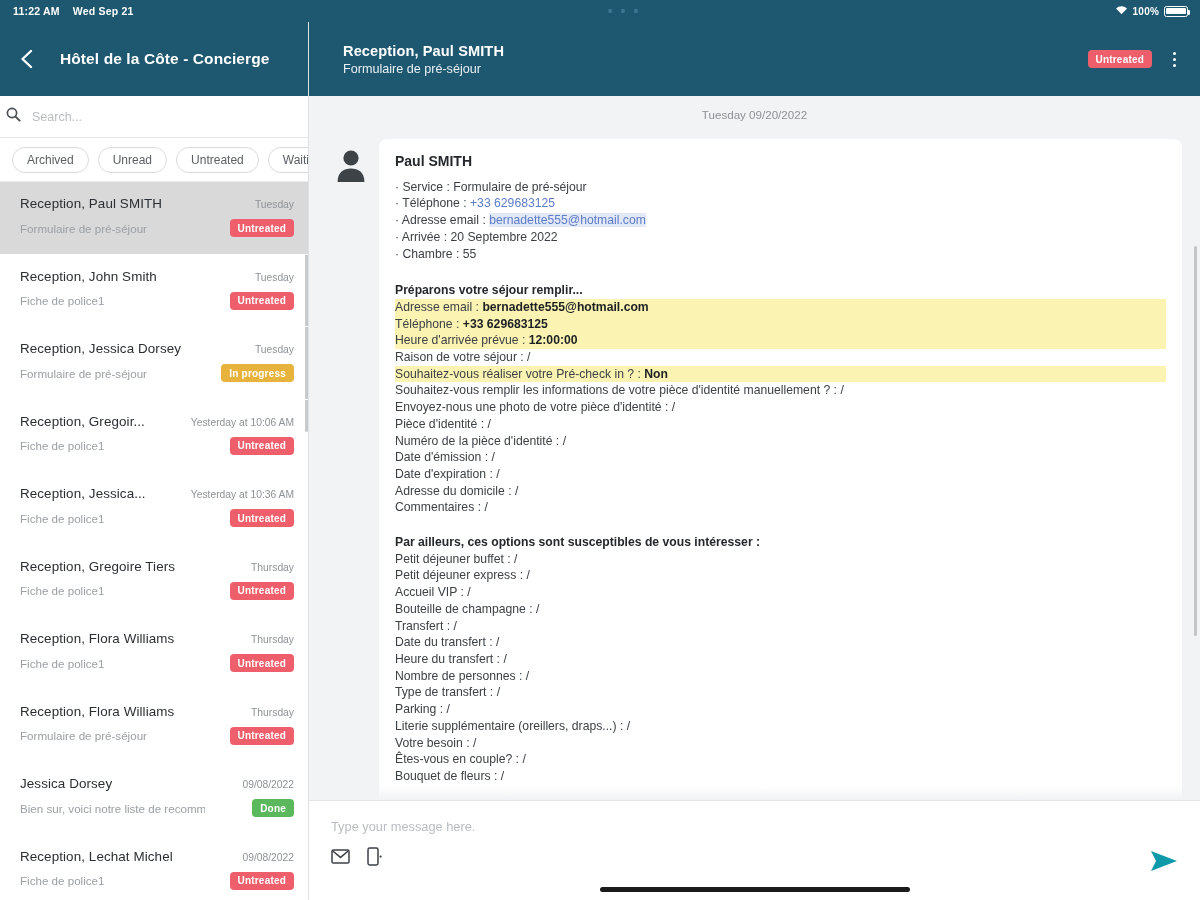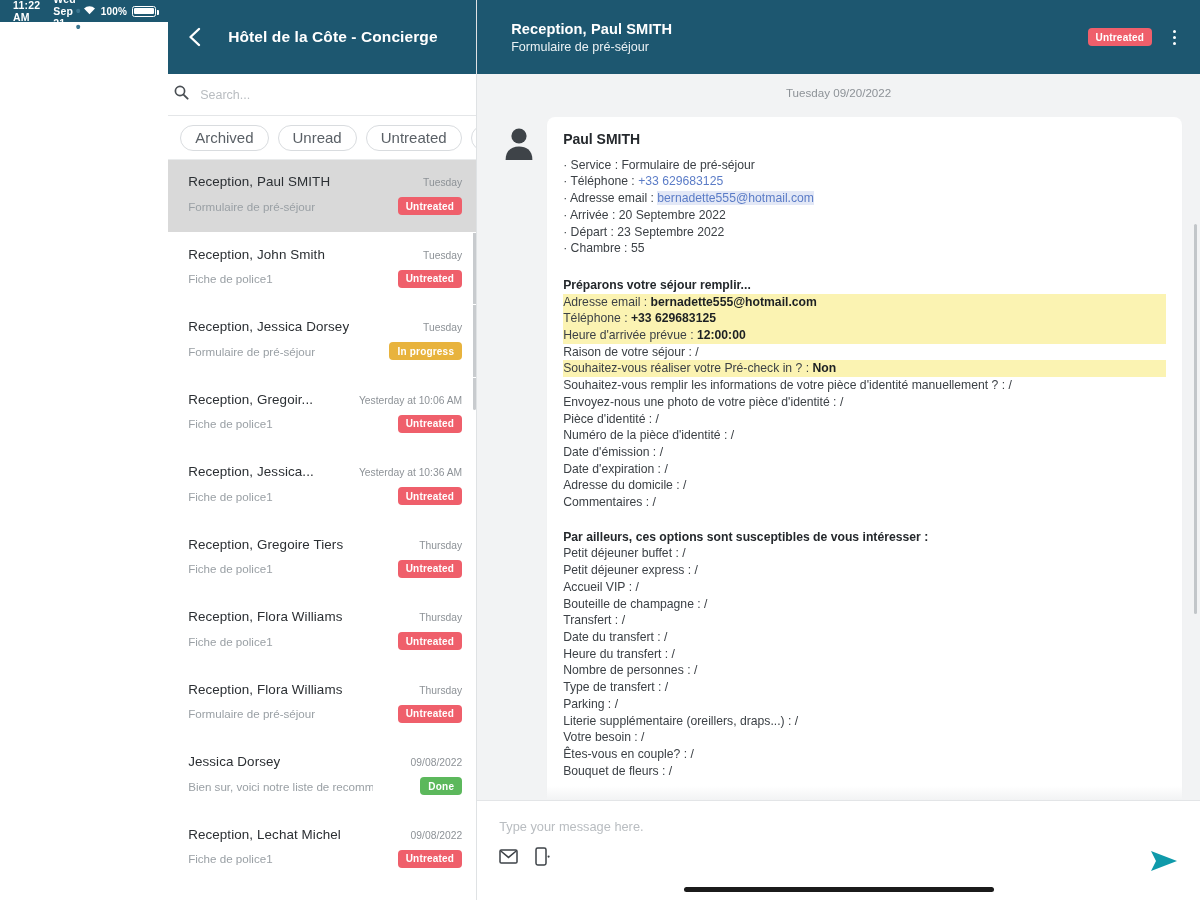--- a/index.html
+++ b/index.html
@@ -2,21 +2,21 @@
 <html><head>
 <meta charset="utf-8">
 <style>
   * { box-sizing: border-box; margin: 0; padding: 0; }
   html, body {
     width: 1200px; height: 900px;
     font-family: "Liberation Sans", sans-serif;
     background: #ffffff;
     overflow: hidden;
   }
-  #app { position: relative; width: 1200px; height: 900px; display: flex; flex-direction: row; }
+  #app { position: relative; width: 1200px; height: 900px; display: flex; flex-direction: column; }
 
   
   .statusbar {
     height: 22px; background: #1d5770; color: #ffffff;
     display: flex; align-items: center; flex: 0 0 22px;
     font-size: 10.5px; font-weight: bold; letter-spacing: .2px;
   }
   .sb-left { display: flex; align-items: center; gap: 13px; padding-left: 13px; }
   .sb-center { flex: 1; text-align: center; font-size: 14px; letter-spacing: 2px; color:#3b7590; }
   .sb-right { display: flex; align-items: center; gap: 5px; padding-right: 12px; }
@@ -51,21 +51,21 @@
   }
   .search-row .ph { color:#b9bdc1; font-size: 12.5px; }
 
   .chips {
     flex: 0 0 44px; display:flex; align-items:center; gap: 9px;
     padding: 0 12px; overflow: hidden; border-bottom: 1px solid #e9ebec; background:#fff;
   }
   .chip {
     border: 1px solid #d9dcdf; border-radius: 14px; height: 26px;
     padding: 0 14px; display:flex; align-items:center; justify-content:center;
-    font-size: 15px; color:#5a6066; white-space: nowrap; background:#fff; cursor:pointer;
+    font-size: 12px; color:#5a6066; white-space: nowrap; background:#fff; cursor:pointer;
   }
 
   .conv-list { flex: 1; overflow: hidden; position: relative; background:#fff; }
   .conv {
     height: 72.5px; padding: 14px 14px 0 20px; position: relative; cursor: pointer;
     border-bottom: 1px solid #fff;
   }
   .conv.active { background:#d9d9d9; }
   .conv-top { display:flex; align-items:flex-start; justify-content:space-between; }
   .conv-name {
@@ -335,21 +335,20 @@
               <path d="M2.6 33 C2.6 23.4 8.6 19.6 16 19.6 C23.4 19.6 29.4 23.4 29.4 33 Z" fill="#3e4348"></path>
             </svg>
           </div>
           <div class="bubble">
             <div class="sender">Paul SMITH</div>
             <div class="bullets" id="bullets">
                 <div>· Service : Formulaire de pré-séjour</div>
                 <div><span>· Téléphone : </span><span class="lnk">+33 629683125</span></div>
                 <div><span>· Adresse email : </span><span class="mail">bernadette555@hotmail.com</span></div>
                 <div>· Arrivée : 20 Septembre 2022</div>
-                <div>· Départ : 23 Septembre 2022</div>
                 <div>· Chambre : 55</div>
               </div>
             <div class="blk">
               <div class="sec-title">Préparons votre séjour remplir...</div>
               <div id="sec1">
                   <div class="qline hl"><span>Adresse email : </span><b>bernadette555@hotmail.com</b></div>
                   <div class="qline hl"><span>Téléphone : </span><b>+33 629683125</b></div>
                   <div class="qline hl"><span>Heure d'arrivée prévue : </span><b>12:00:00</b></div>
                   <div class="qline"><span>Raison de votre séjour : </span><span>/</span></div>
                   <div class="qline hl"><span>Souhaitez-vous réaliser votre Pré-check in ? : </span><b>Non</b></div>

